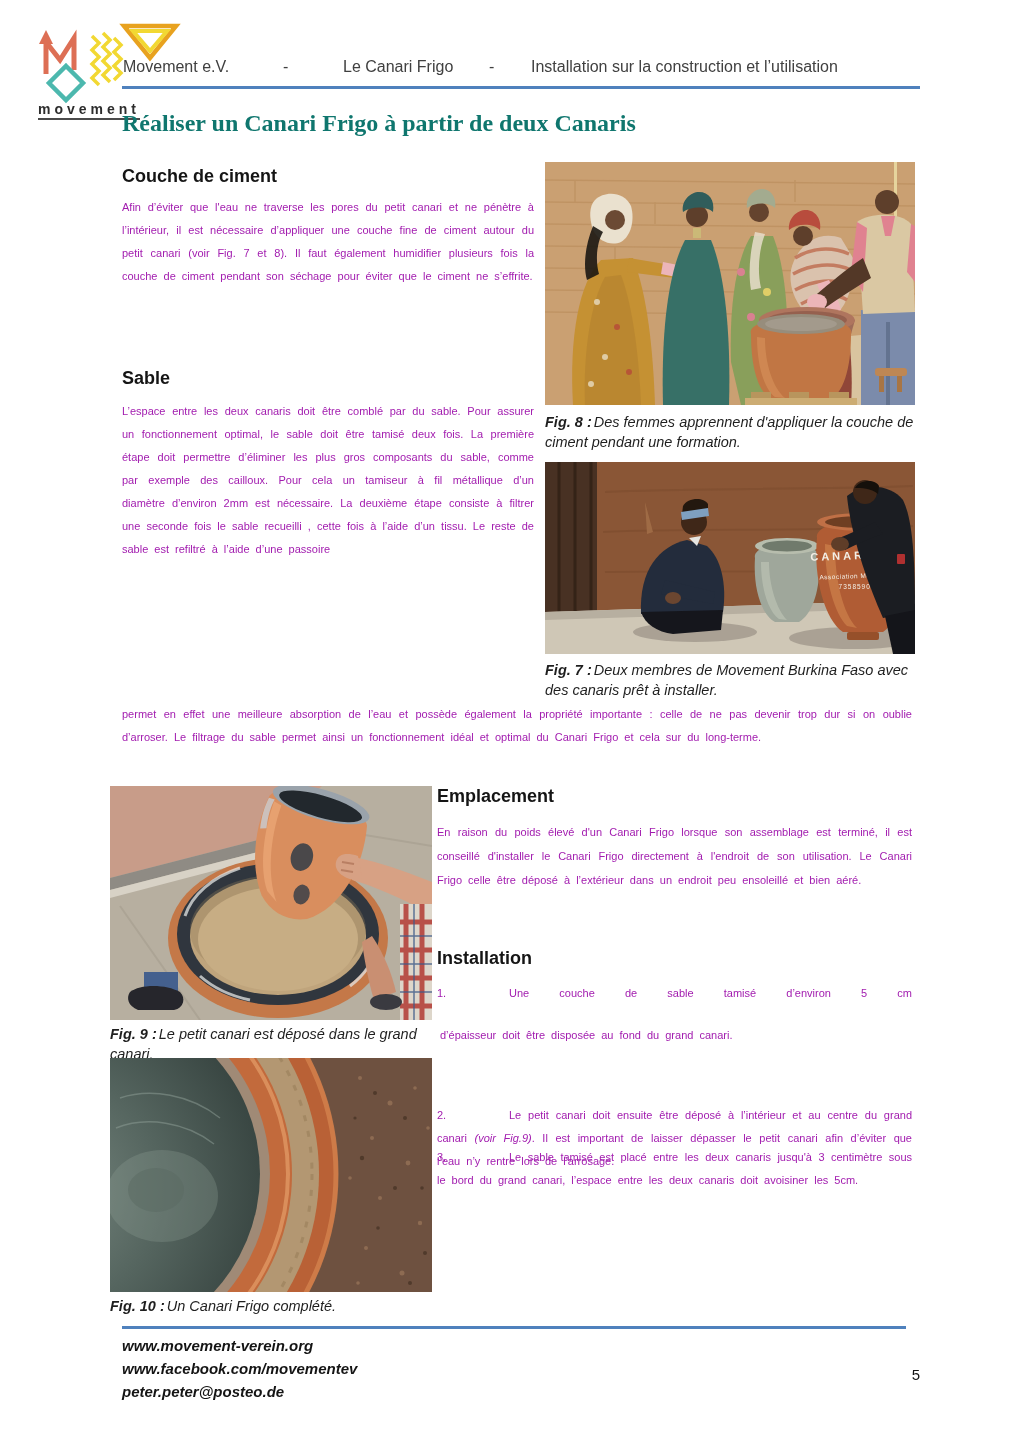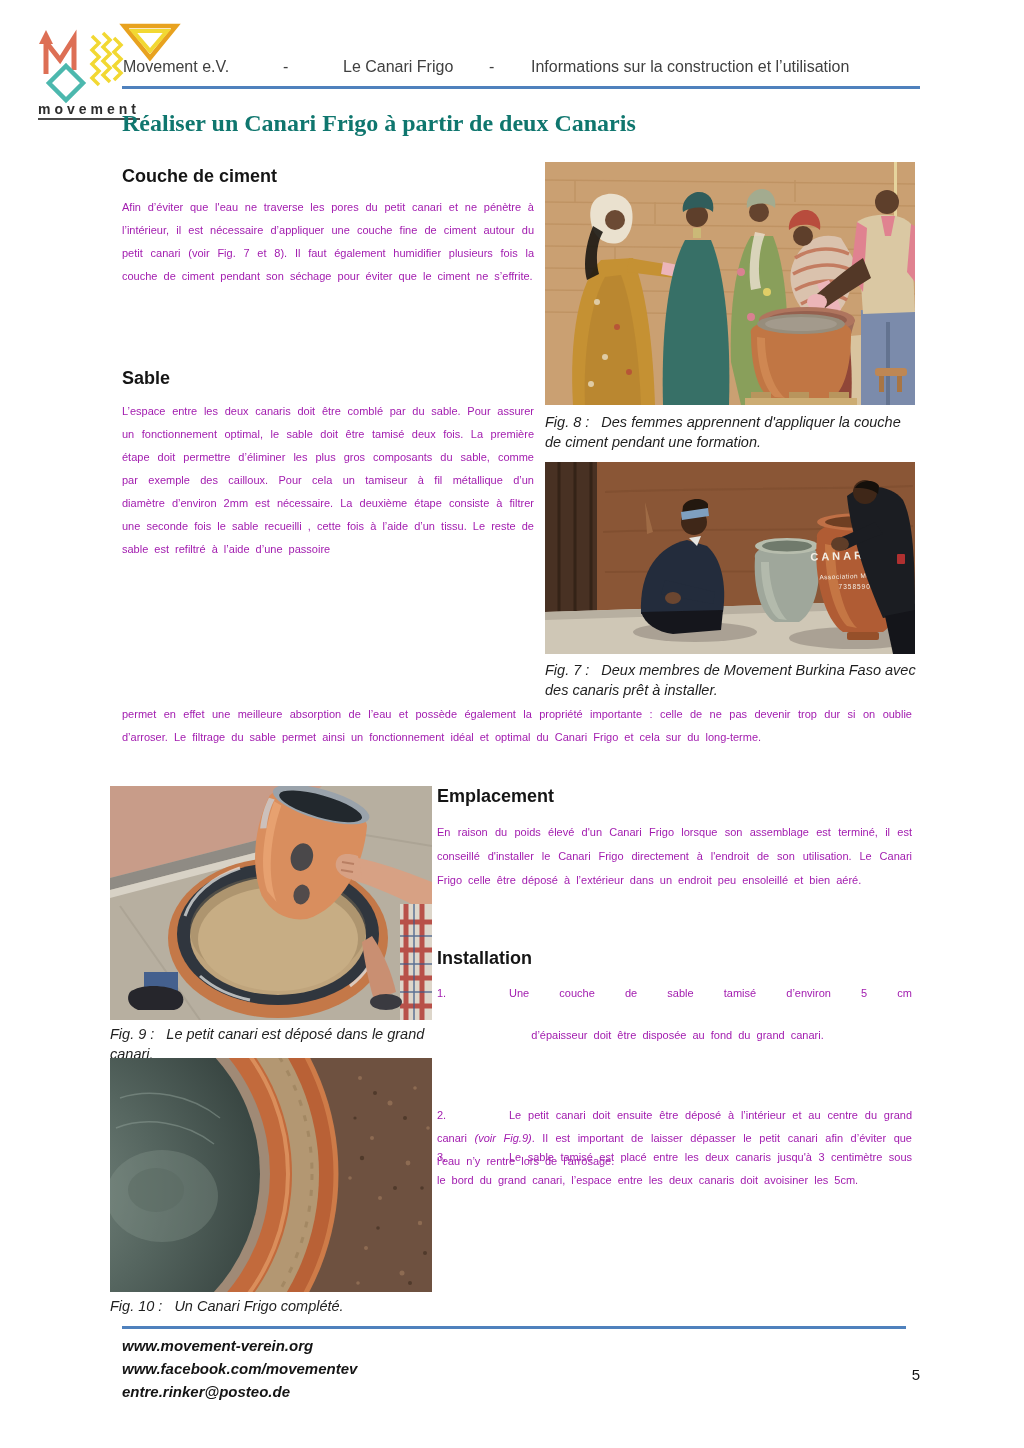--- a/index.html
+++ b/index.html
@@ -5,24 +5,24 @@
   *{margin:0;padding:0;box-sizing:border-box}
   html,body{background:#ffffff}
   .page{position:relative;width:1024px;height:1448px;background:#fff;overflow:hidden;
         font-family:"Liberation Sans",sans-serif;color:#1c1c1c}
   .abs{position:absolute}
   .hdrtxt{font-size:16px;color:#404040;white-space:nowrap}
   .rule{background:#4f81bd;height:3px}
   .doc-title{font-family:"Liberation Serif",serif;font-weight:700;font-size:24px;color:#0f766e;white-space:nowrap}
   .heading{font-size:18px;font-weight:700;color:#151515;white-space:nowrap}
   .body-text{font-size:11px;line-height:23px;text-align:justify;word-spacing:3px;color:#a21caf}
-  .no-just{text-align:center}
+  .no-just{text-align:left}
   .num{display:inline-block;width:72px}
   .caption{font-size:14.5px;line-height:20px;font-style:italic;color:#1f1f1f}
-  .caption b{font-weight:400;margin-right:12px}
+  .caption b{font-weight:700;margin-right:2px}
   .logo-word{font-size:14px;font-weight:700;letter-spacing:4px;color:#2d2d2d;
              border-bottom:2px solid #4a4a4a;padding-bottom:1px;display:inline-block}
   .footer-links{font-size:15px;line-height:23px;font-style:italic;font-weight:700;color:#141414}
   .pagenum{font-size:15px;color:#141414}
   figure{display:block}
   figure svg{display:block}
 </style>
 </head>
 <body>
 
@@ -44,21 +44,21 @@
     <polygon points="30,46 47,63 30,80 13,63" fill="none" stroke="#4cb8ae" stroke-width="4.5"></polygon>
   </svg>
   <div class="abs" style="left:38px;top:100px">
     <span class="logo-word">movement</span>
   </div>
 
   <span class="abs hdrtxt" style="left:123px;top:58px">Movement e.V.</span>
   <span class="abs hdrtxt" style="left:283px;top:58px">-</span>
   <span class="abs hdrtxt" style="left:343px;top:58px">Le Canari Frigo</span>
   <span class="abs hdrtxt" style="left:489px;top:58px">-</span>
-  <span class="abs hdrtxt" style="left:531px;top:58px">Informations sur la construction et l’utilisation</span>
+  <span class="abs hdrtxt" style="left:531px;top:58px">Installation sur la construction et l’utilisation</span>
   <div class="abs rule" style="left:122px;top:86px;width:798px"></div>
 
   <h1 class="abs doc-title" style="left:122px;top:110px">Réaliser un Canari Frigo à partir de deux Canaris</h1>
 
   <h2 class="abs heading" style="left:122px;top:166px">Couche de ciment</h2>
   <p class="abs body-text" style="left:122px;top:196px;width:412px">Afin d’éviter que l'eau ne traverse les pores du petit canari et ne pénètre à l’intérieur, il est nécessaire d’appliquer une couche fine de ciment autour du petit canari (voir Fig. 7 et 8). Il faut également humidifier plusieurs fois la couche de ciment pendant son séchage pour éviter que le ciment ne s’effrite.</p>
 
   <figure class="abs" style="left:545px;top:162px">
     <svg width="370" height="243" viewBox="0 0 370 243">
       <rect width="370" height="243" fill="#c79b6d"></rect>
@@ -372,17 +372,17 @@
     </svg>
   </figure>
   <p class="abs caption" style="left:110px;top:1296px;width:330px">
     <b>Fig. 10 :</b><span>Un Canari Frigo complété.</span>
   </p>
 
   <div class="abs rule" style="left:122px;top:1326px;width:784px"></div>
   <div class="abs footer-links" style="left:122px;top:1334px;width:420px">
     <div>www.movement-verein.org</div>
     <div>www.facebook.com/movementev</div>
-    <div>entre.rinker@posteo.de</div>
+    <div>peter.peter@posteo.de</div>
   </div>
   <div class="abs pagenum" style="left:890px;top:1366px;width:30px;text-align:right">5</div>
 
 </div>
 
 </body></html>

